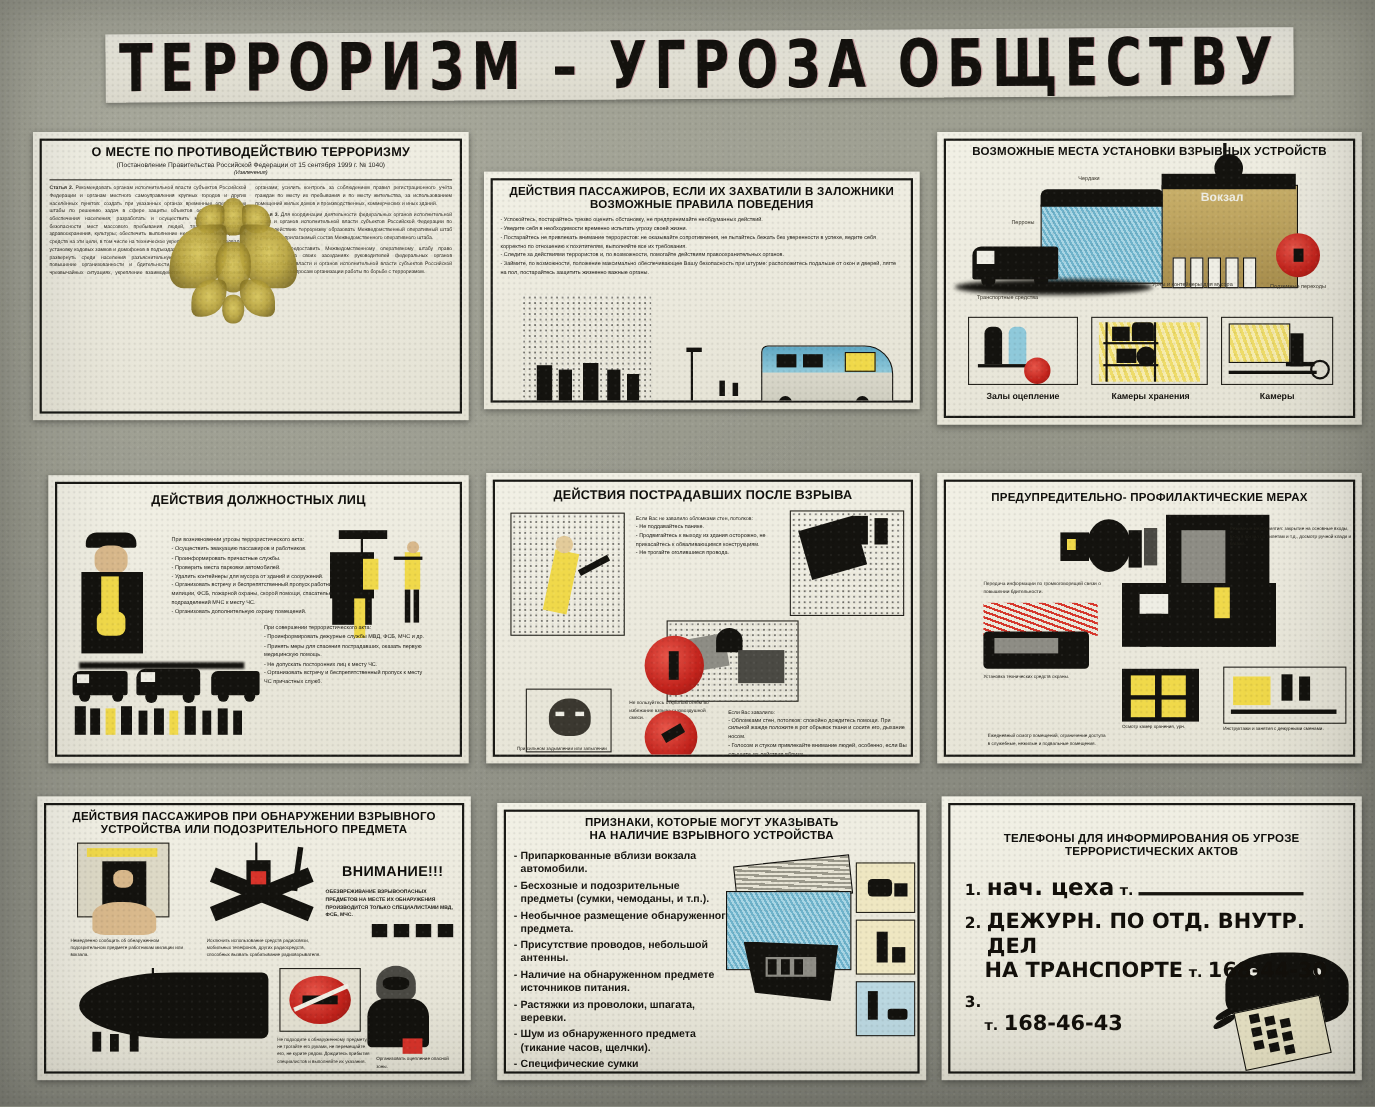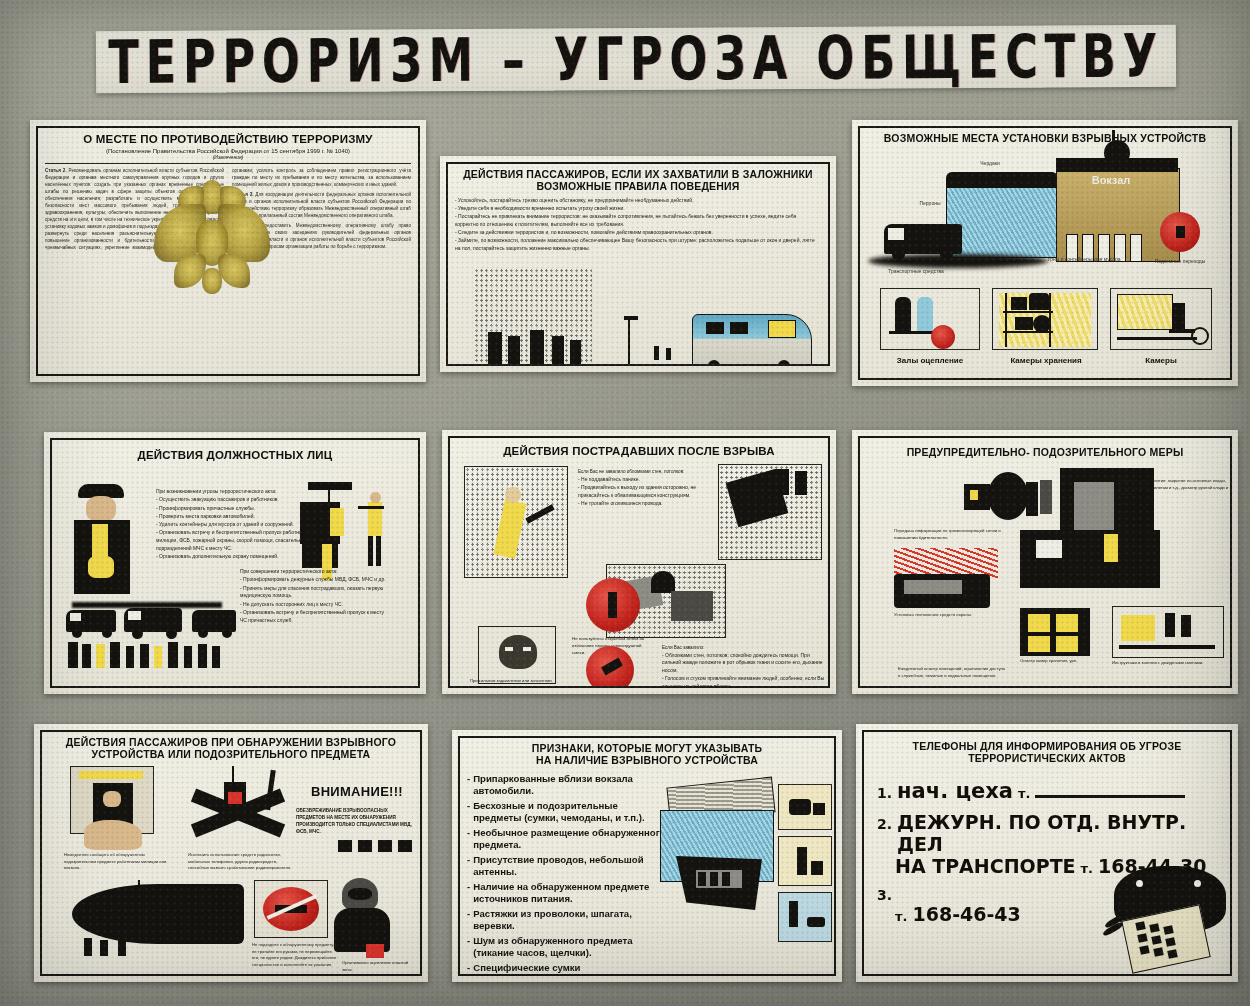--- a/index.html
+++ b/index.html
@@ -385,21 +385,21 @@
         <div style="font-size:4.6px;">Если Вас завалило:</div>
         <div>- <span>Обломками стен, потолков: спокойно дождитесь помощи. При сильной жажде положите в рот обрывок ткани и сосите его, дыхание носом.</span></div>
         <div>- <span>Голосом и стуком привлекайте внимание людей, особенно, если Вы слышите их действия вблизи.</span></div>
 
       </div>
     </div>
   </div>
 
   <div class="panel" style="left:852px;top:430px;width:386px;height:264px;">
     <div class="frame">
-      <div class="p-title t11" style="margin-top:4px;">ПРЕДУПРЕДИТЕЛЬНО- ПОДОЗРИТЕЛЬНОГО МЕРЫ</div>
+      <div class="p-title t11" style="margin-top:4px;">ПРЕДУПРЕДИТЕЛЬНО- ПРОФИЛАКТИЧЕСКИЕ МЕРАХ</div>
 
       <div class="art blk" style="left:128px;top:34px;width:40px;height:48px;border-radius:50%;"></div>
       <div class="art blk" style="left:104px;top:46px;width:26px;height:26px;"></div>
       <div class="art ylw" style="left:110px;top:52px;width:8px;height:10px;"></div>
 
       <div class="bullets" style="position:absolute;left:34px;top:90px;width:112px;font-size:4.4px;">Передача информации по громкоговорящей связи о повышении бдительности.</div>
 
       <div class="art scribble" style="left:34px;top:110px;width:104px;height:30px;"></div>
       <div class="art blk" style="left:34px;top:136px;width:96px;height:34px;border-radius:4px;"></div>
       <div class="art gry" style="left:44px;top:142px;width:58px;height:14px;"></div>
@@ -563,21 +563,21 @@
       </div>
       <div class="art innerbox" style="left:318px;top:154px;width:54px;height:50px;background:#bcd9e2;">
         <div class="art blk" style="left:10px;top:8px;width:9px;height:26px;"></div>
         <div class="art blk" style="left:28px;top:24px;width:18px;height:10px;border-radius:3px;"></div>
       </div>
     </div>
   </div>
 
   <div class="panel" style="left:856px;top:724px;width:382px;height:258px;">
     <div class="frame">
-      <div class="p-title t11" style="margin-top:4px;">ТЕЛЕФОНЫ ДЛЯ ИНФОРМИРОВАНИЯ ОБ УГРОЗЕ</div>
+      <div class="p-title t11" style="margin-top:20px;">ТЕЛЕФОНЫ ДЛЯ ИНФОРМИРОВАНИЯ ОБ УГРОЗЕ</div>
       <div class="p-title t11">ТЕРРОРИСТИЧЕСКИХ АКТОВ</div>
 
       <div style="margin-top:14px;padding-left:6px;position:relative;z-index:2;">
         <div style="display:flex;align-items:baseline;gap:5px;">
           <span class="tel" style="font-size:14px;">1.</span>
           <span class="tel" style="font-size:21px;">нач. цеха</span>
           <span class="tel" style="font-size:13px;">т.</span>
           <span class="phone-line" style="flex:1;max-width:150px;margin-bottom:4px;"></span>
         </div>
 

